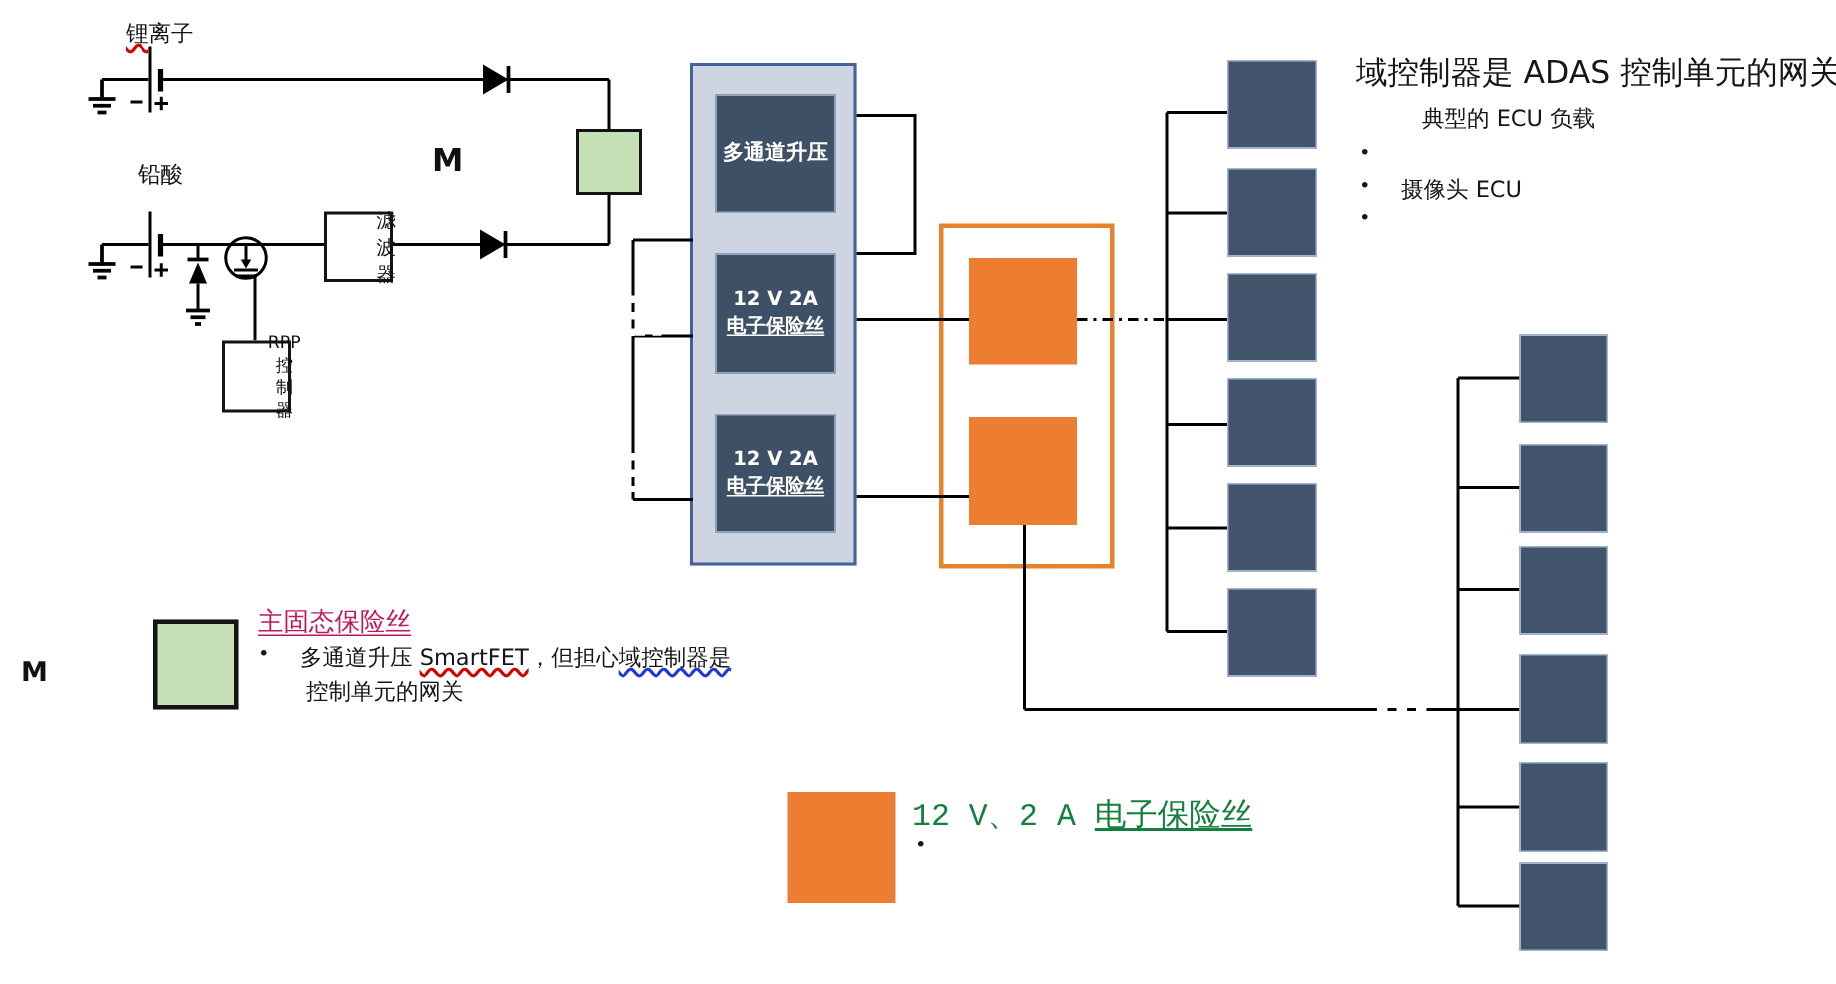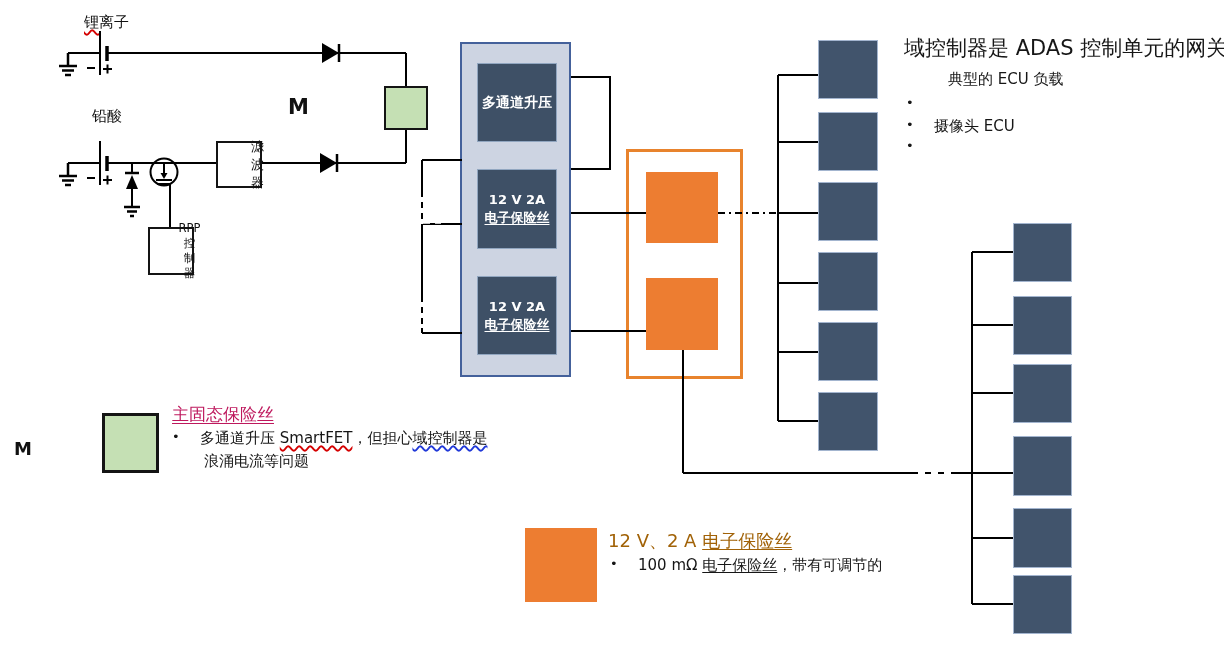--- a/index.html
+++ b/index.html
@@ -40,21 +40,21 @@
   .lbl{font-size:15px;color:#111;}
   .m-big{font-size:21px;font-weight:bold;color:#111;}
   .m-leg{font-size:18px;font-weight:bold;color:#111;}
 
   .rp-title{font-size:21px;color:#161616;}
   .rp-sub{font-size:15px;color:#161616;margin-left:44px;}
   .brow{display:flex;align-items:flex-start;font-size:15px;color:#161616;}
   .brow .dot{width:28px;flex:0 0 28px;font-size:13px;}
 
   .leg-title{font-size:17px;color:#be185d;text-decoration:underline;text-underline-offset:3px;}
-  .leg-title-plain{font-size:18px;color:#a16207;}
+  .leg-title-plain{font-size:21px;color:#15803d;font-family:Liberation Mono, monospace;}
   .leg-text{font-size:15px;color:#161616;}
   .wavy-red{text-decoration:underline wavy #d40000;text-decoration-thickness:1.5px;text-underline-offset:2px;}
   .wavy-blue{text-decoration:underline wavy #2038d8;text-decoration-thickness:1.5px;text-underline-offset:2px;}
   .ul{text-decoration:underline;text-underline-offset:2px;}
 
   .swatch-green{left:102px;top:413px;width:57px;height:60px;background:#C5E0B4;border:3px solid #141414;box-sizing:border-box;}
   .swatch-orange{left:525px;top:528px;width:72px;height:74px;background:#ED7D31;}
 </style>
 </head>
 <body>
@@ -225,22 +225,21 @@
     <span class="dot">•</span>
   </div>
 
   <div class="abs m-leg" style="left:14px;top:438px;">M</div>
   <div class="abs swatch-green"></div>
   <div class="abs leg-title nowrap" style="left:172px;top:403px;">主固态保险丝</div>
   <div class="abs brow leg-text nowrap" style="left:172px;top:429px;">
     <span class="dot">•</span>
     <span><span>多通道升压 </span><span class="wavy-red">SmartFET</span><span>，但担心</span><span class="wavy-blue">域控制器是</span></span>
   </div>
-  <div class="abs leg-text nowrap" style="left:204px;top:452px;">浪涌电流等问题</div>
+  <div class="abs leg-text nowrap" style="left:204px;top:452px;">控制单元的网关</div>
 
   <div class="abs swatch-orange"></div>
   <div class="abs leg-title-plain nowrap" style="left:608px;top:529px;"><span>12 V、2 A </span><span class="ul">电子保险丝</span></div>
   <div class="abs brow leg-text nowrap" style="left:610px;top:556px;">
     <span class="dot">•</span>
-    <span><span>100 mΩ </span><span class="ul">电子保险丝</span><span>，带有可调节的</span></span>
   </div>
 
 </div>
 
 </body></html>

